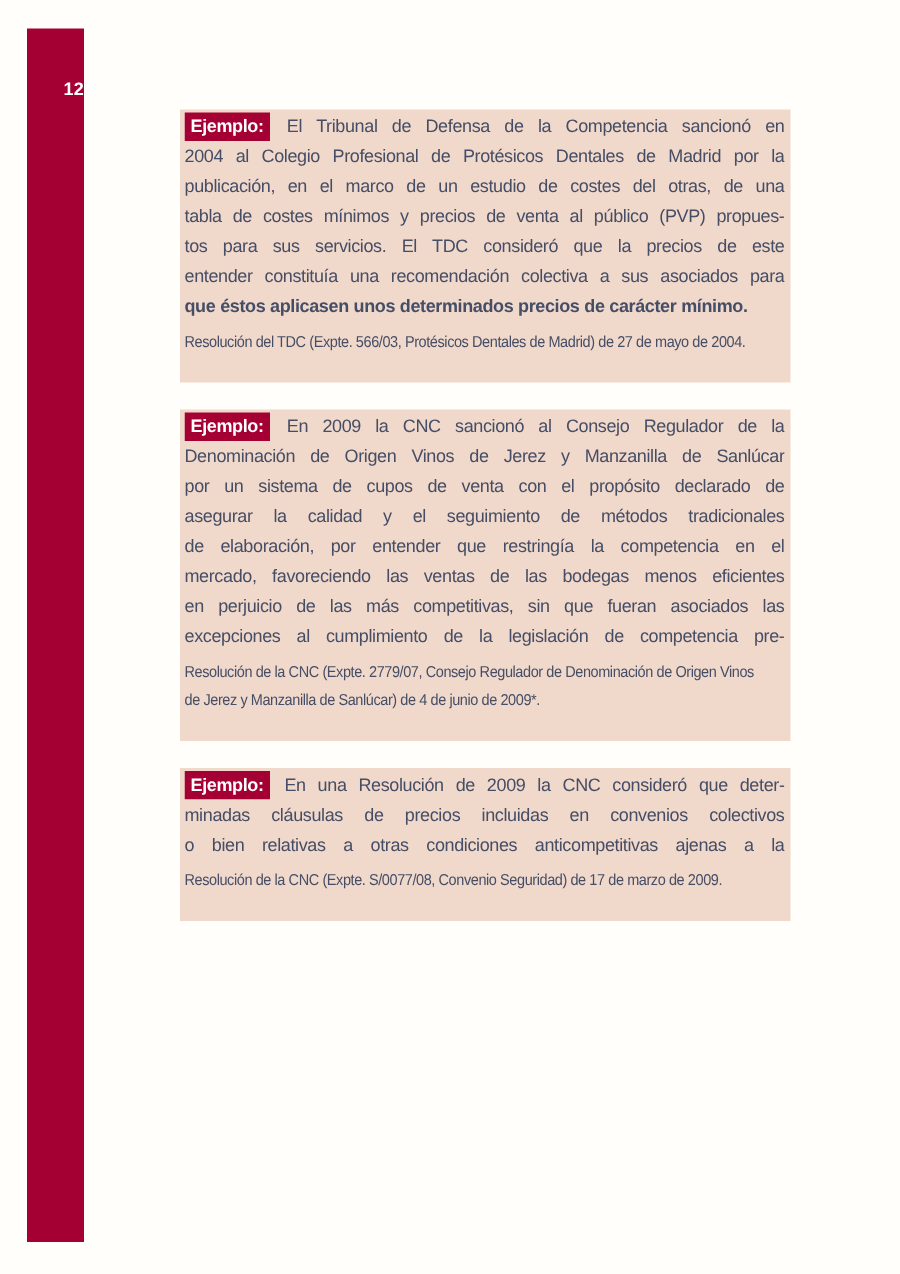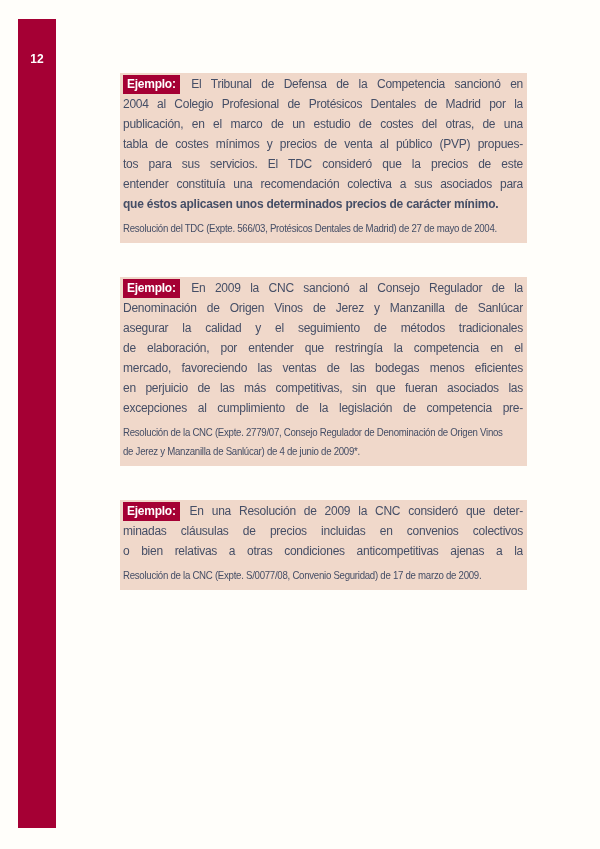--- a/index.html
+++ b/index.html
@@ -18,35 +18,35 @@
     overflow:hidden;
   }
   .accent-bar{
     position:absolute;
     left:18px; top:19px;
     width:38px; height:809px;
     background:var(--crimson);
   }
   .page-number{
     margin-top:33px;
-    text-align:center;
+    text-align:right;
     color:#ffffff;
     font-weight:bold;
     font-size:12px;
     letter-spacing:0.2px;
   }
   .content{
     position:absolute;
     left:120px; top:73px;
     width:407px;
   }
   .example-box{
     background:var(--pink);
-    padding:1px 4px 5px 3px;
-    margin-bottom:34px;
+    padding:1px 4px 17px 3px;
+    margin-bottom:18px;
   }
   .jline{
     font-size:12px;
     line-height:20px;
     letter-spacing:-0.25px;
     text-align:justify;
     text-align-last:justify;
     word-spacing:0.1px;
     overflow:hidden;
     max-height:21px;
@@ -93,20 +93,21 @@
       <div class="jline">tos para sus servicios. El TDC consideró que la precios de este</div>
       <div class="jline">entender constituía una recomendación colectiva a sus asociados para</div>
       <div class="jline jline-last">que éstos aplicasen unos determinados precios de carácter mínimo.</div>
       <div class="box-footer">
         <div class="fline">Resolución del TDC (Expte. 566/03, Protésicos Dentales de Madrid) de 27 de mayo de 2004.</div>
       </div>
     </section>
     <section class="example-box">
       <div class="jline"><span class="ejemplo-label">Ejemplo:</span> En 2009 la CNC sancionó al Consejo Regulador de la</div>
       <div class="jline">Denominación de Origen Vinos de Jerez y Manzanilla de Sanlúcar</div>
+      <div class="jline">por un sistema de cupos de venta con el propósito declarado de</div>
       <div class="jline">asegurar la calidad y el seguimiento de métodos tradicionales</div>
       <div class="jline">de elaboración, por entender que restringía la competencia en el</div>
       <div class="jline">mercado, favoreciendo las ventas de las bodegas menos eficientes</div>
       <div class="jline">en perjuicio de las más competitivas, sin que fueran asociados las</div>
       <div class="jline">excepciones al cumplimiento de la legislación de competencia pre-</div>
       <div class="box-footer">
         <div class="fline">Resolución de la CNC (Expte. 2779/07, Consejo Regulador de Denominación de Origen Vinos</div>
         <div class="fline">de Jerez y Manzanilla de Sanlúcar) de 4 de junio de 2009*.</div>
       </div>
     </section>

